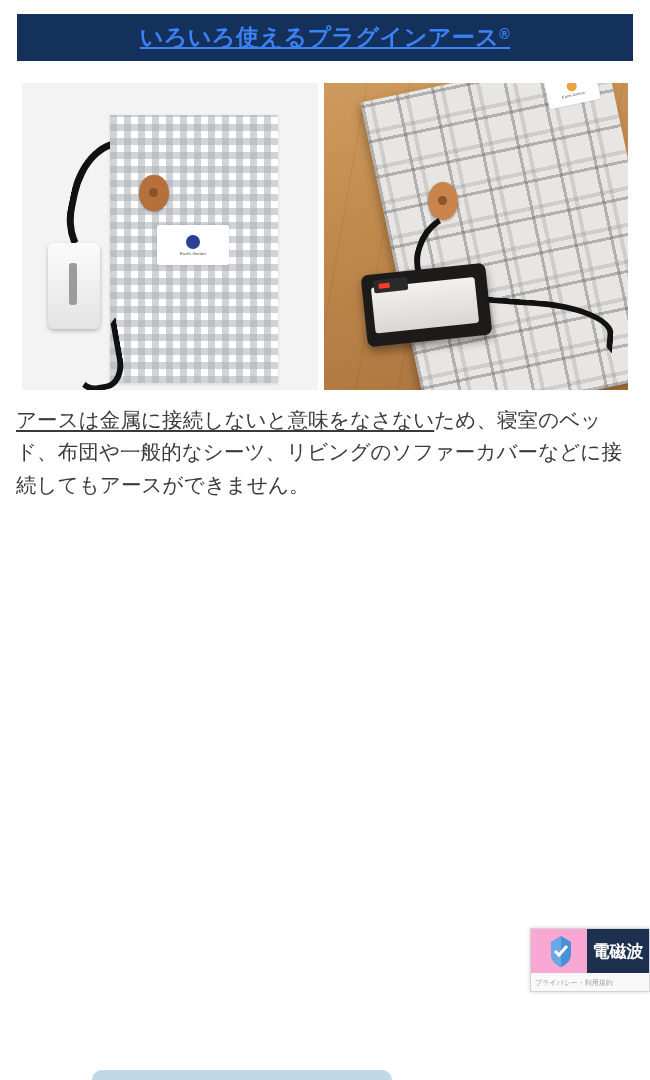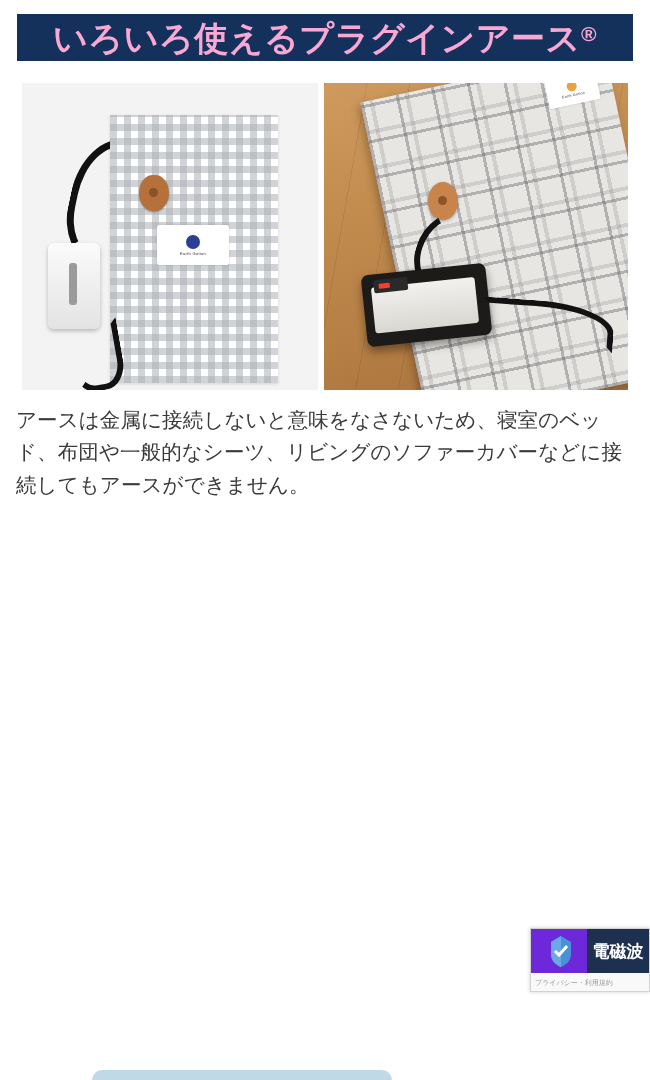--- a/index.html
+++ b/index.html
@@ -27,26 +27,27 @@
     left: 17px;
     top: 14px;
     width: 616px;
     height: 47px;
     background: #14315c;
     display: flex;
     align-items: center;
     justify-content: center;
   }
   .banner-title {
-    color: #f9a8d4;
-    font-size: 34px;
+    color: #3b82f6;
+    font-size: 23px;
     font-weight: bold;
     letter-spacing: 0.5px;
     line-height: 1;
     white-space: nowrap;
+    text-decoration: underline;
   }
 
   
   .images {
     position: absolute;
     left: 22px;
     top: 83px;
     width: 606px;
     height: 307px;
     display: flex;
@@ -306,21 +307,21 @@
     letter-spacing: 0.1px;
   }
   p.lead {
     color: #cc0d4a;
     font-weight: bold;
     font-size: 23px;
     line-height: 1.45;
     margin-bottom: 24px;
     letter-spacing: -0.2px;
   }
-  .u { text-underline-offset: 3px; }
+  .u { text-decoration: underline; text-underline-offset: 3px; }
   .b { font-weight: bold; color: #2e2e2e; }
   sup.reg {
     font-size: 0.62em;
     vertical-align: 0.45em;
     line-height: 0;
   }
 
   
   .recaptcha {
     position: absolute;
@@ -329,21 +330,21 @@
     width: 118px;
     height: 62px;
     background: #f9f9f9;
     border: 1px solid #d3d3d3;
     box-shadow: 0 0 4px rgba(0,0,0,0.18);
     overflow: hidden;
   }
   .rc-top {
     height: 44px;
     position: relative;
-    background: #6d28d9;
+    background: #f9a8d4;
   }
   .rc-logo {
     position: absolute;
     left: 10px;
     top: 4px;
     width: 40px;
     height: 38px;
   }
   .rc-links {
     position: absolute;

